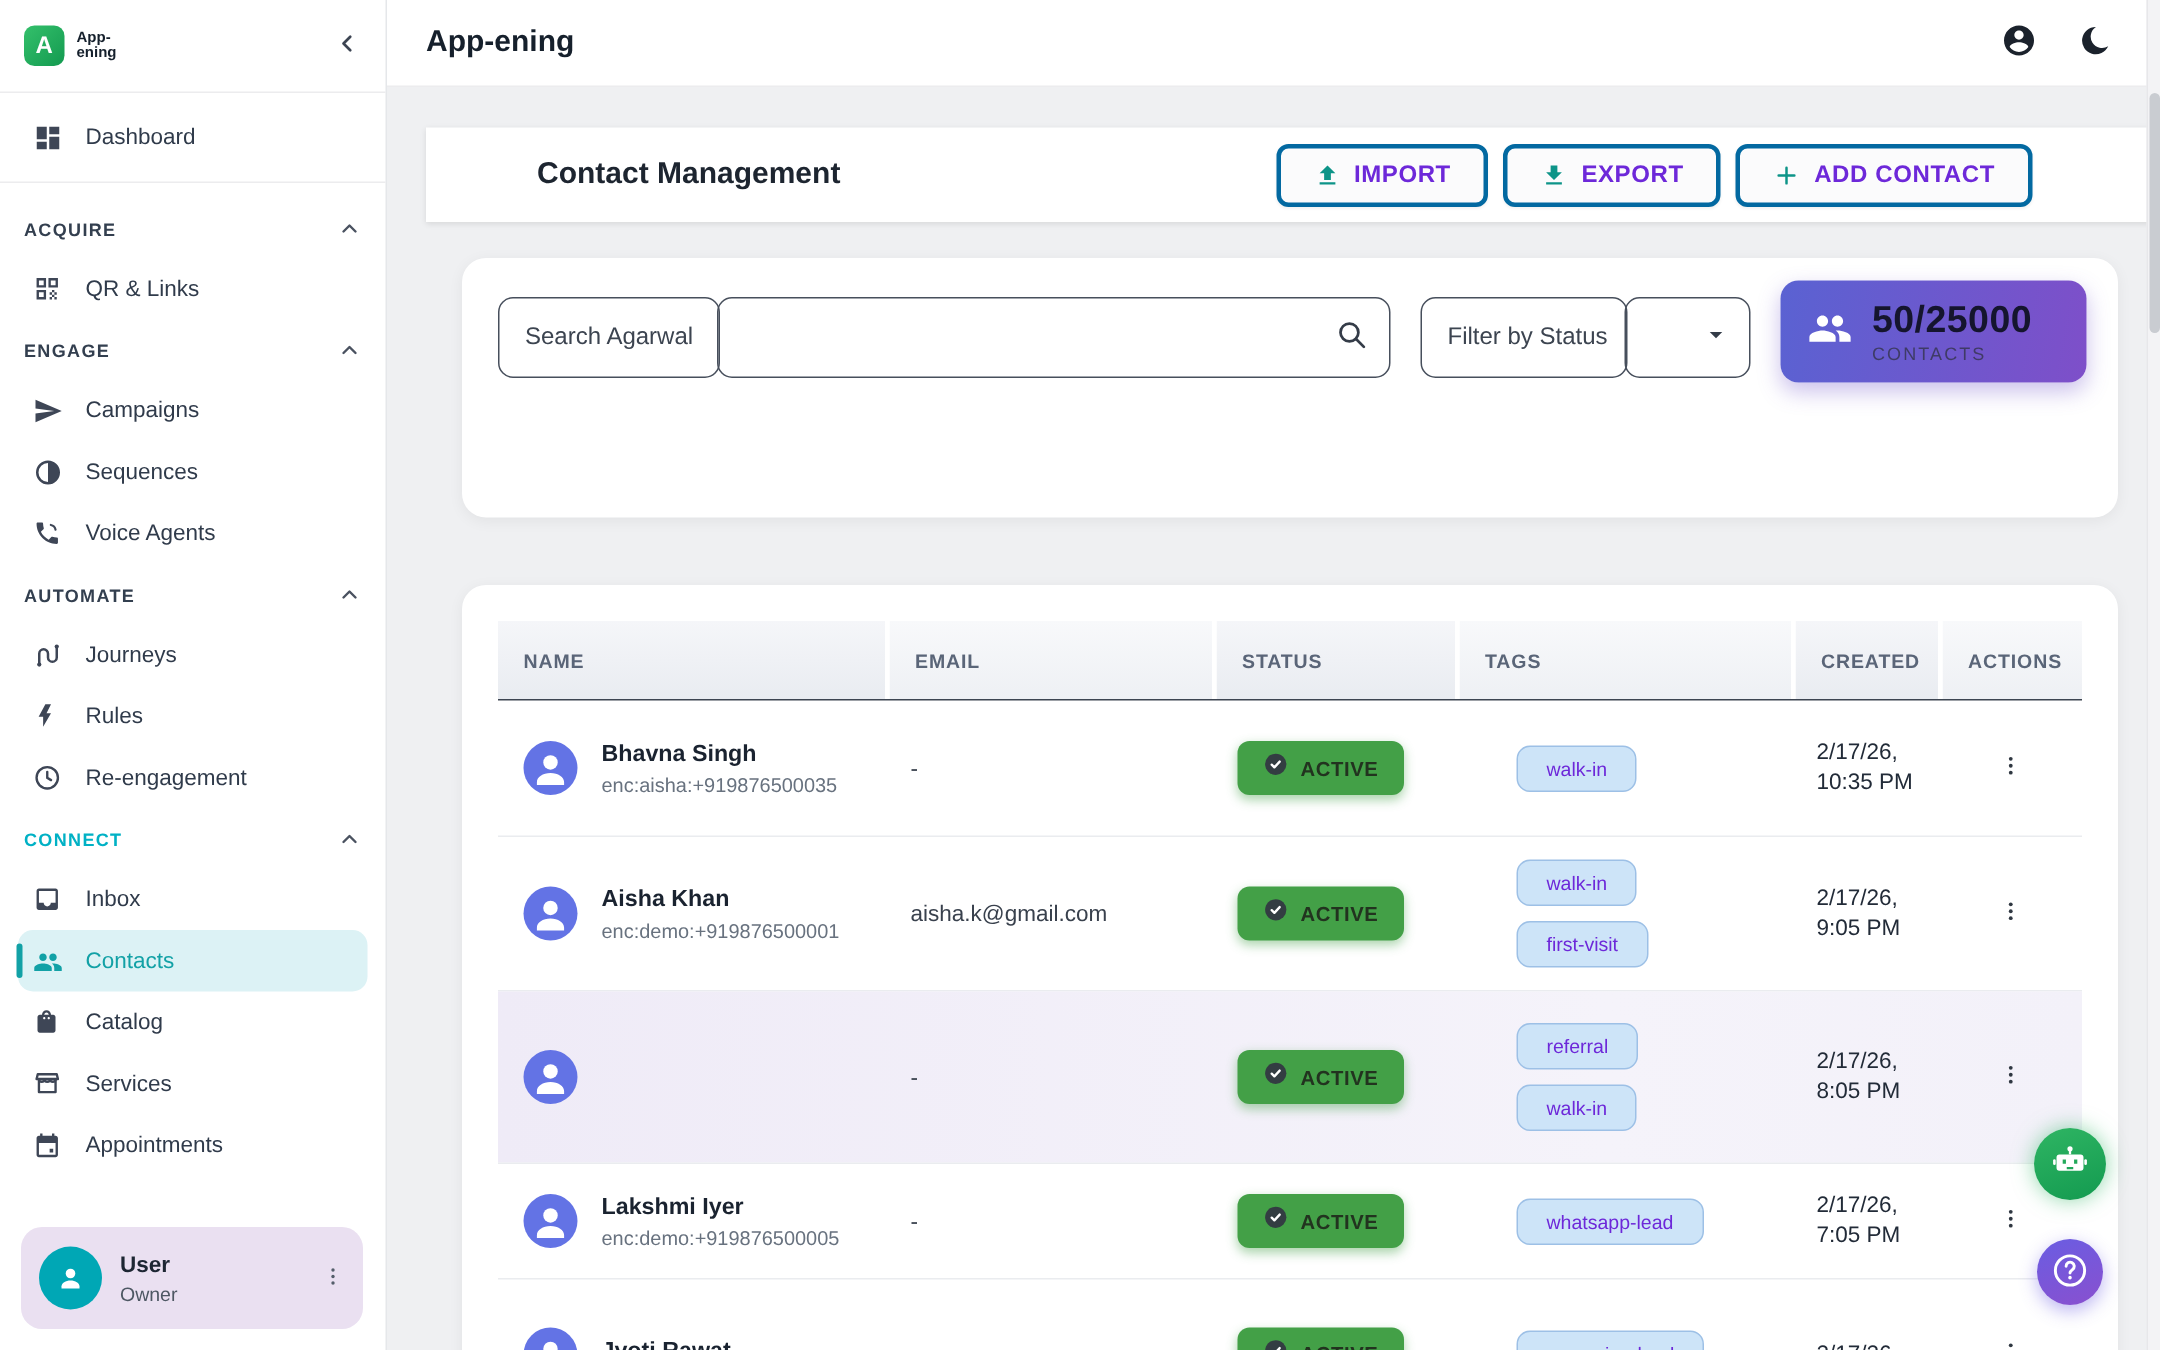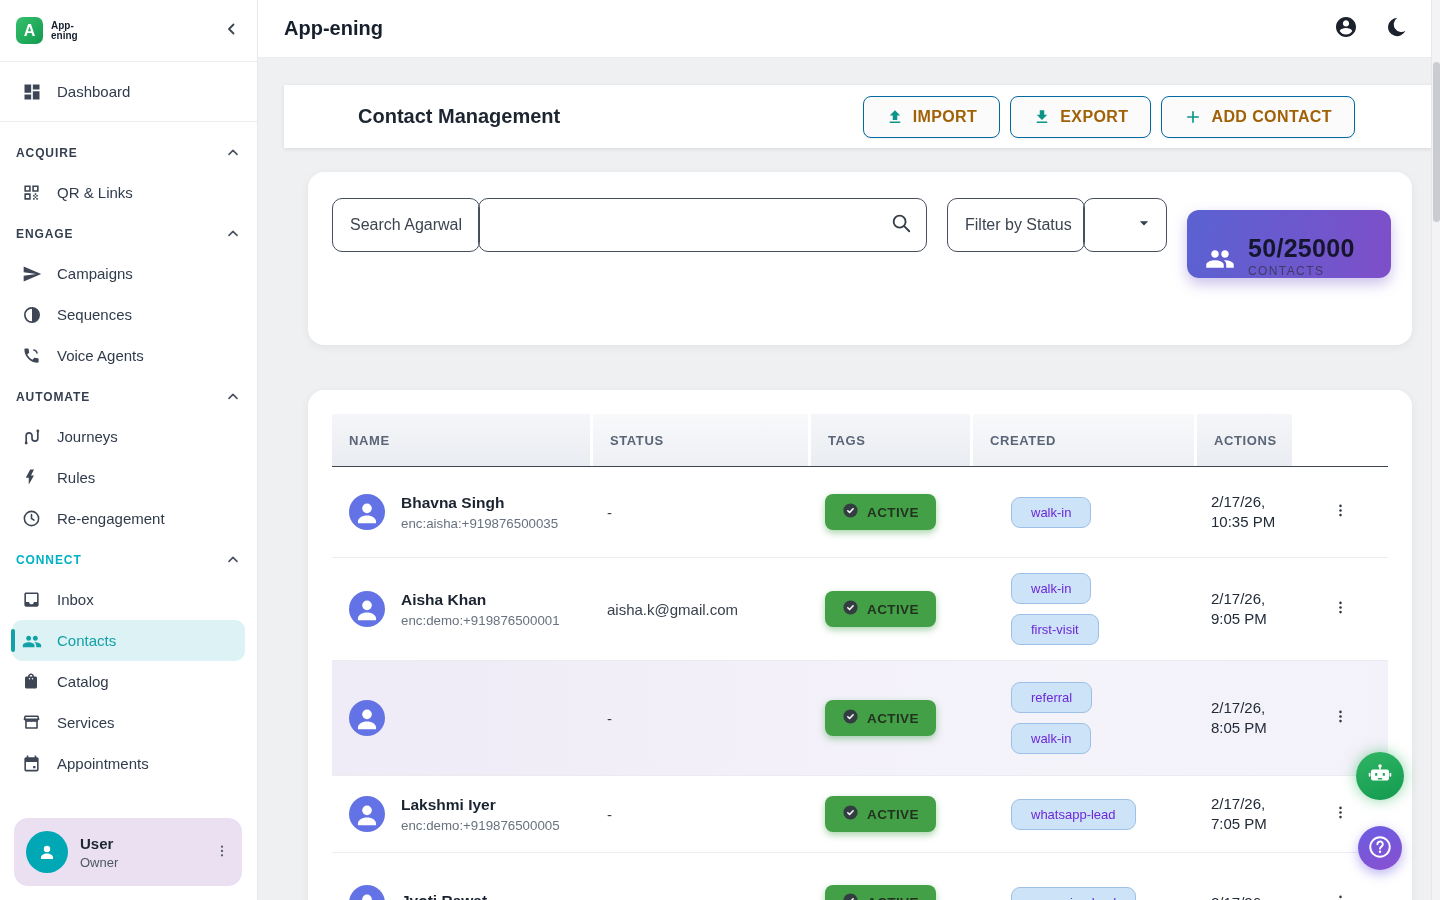--- a/index.html
+++ b/index.html
@@ -51,44 +51,44 @@
   .topbar { height:58px; background:#fff; border-bottom:1px solid #ececee;
     display:flex; align-items:center; padding:0 20px 0 26px; }
   .topbar-title { font-size:20px; font-weight:bold; color:#16202c; }
   .topbar-icons { margin-left:auto; display:flex; align-items:center; gap:28px; padding-right:12px; }
   .icon-btn { background:none; border:none; cursor:pointer; color:#1b222c; display:flex; }
 
   .toolbar { position:absolute; left:26px; right:-1px; top:85px; height:63px; background:#fff;
     box-shadow:0 1px 4px rgba(0,0,0,.10); display:flex; align-items:center; }
   .toolbar-title { margin-left:74px; font-size:20px; font-weight:600; color:#1d2530; }
   .toolbar-actions { margin-left:auto; margin-right:86px; display:flex; gap:10px; }
-  .tbtn { height:42px; padding:0 22px; border:1px solid #0369a1; border-radius:8px;
+  .tbtn { height:42px; padding:0 22px; border:3px solid #0369a1; border-radius:8px;
     background:#fbfbfc; box-shadow:0 1px 2px rgba(0,0,0,.05);
-    font-family:inherit; font-weight:bold; font-size:16px; letter-spacing:.4px; color:#a16207;
+    font-family:inherit; font-weight:bold; font-size:16px; letter-spacing:.4px; color:#6d28d9;
     display:flex; align-items:center; gap:9px; cursor:pointer; }
   .tbtn .ticn { color:var(--accent_teal,#0d9488); display:flex; }
 
   .search-card { position:absolute; left:50px; right:28px; top:172px; height:173px;
     background:#fff; border-radius:16px; box-shadow:0 2px 10px rgba(0,0,0,.06); }
   .ofield { position:absolute; top:26px; height:54px; display:flex; cursor:text; }
   .oseg { border:1px solid #474f5c; border-radius:10px; height:54px;
     display:flex; align-items:center; background:transparent; }
   .oseg + .oseg { margin-left:-2px; }
   .field-label { font-size:16px; color:#3c4450; padding-left:17px; white-space:nowrap; }
   .search-field { left:24px; }
   .search-field .seg-label { width:148px; }
   .search-field .seg-main { width:449px; justify-content:flex-end; padding-right:14px; }
   .search-field input { position:absolute; left:160px; top:1px; width:280px; height:52px;
     border:none; outline:none; background:transparent; font-size:16px; font-family:inherit; }
   .filter-field { left:639px; cursor:pointer; }
   .filter-field .seg-label { width:138px; }
   .filter-field .seg-main { width:84px; justify-content:flex-end; padding-right:12px; color:#343c48; }
 
-  .count-badge { position:absolute; left:879px; top:38px; width:204px; height:68px;
-    border-radius:12px; display:flex; align-items:flex-end; padding:0 18px;
+  .count-badge { position:absolute; left:879px; top:15px; width:204px; height:68px;
+    border-radius:12px; display:flex; align-items:center; padding:0 18px;
     background:linear-gradient(100deg,var(--badge_grad_start,#5a62d2),var(--badge_grad_end,#7e4fc9));
     box-shadow:0 6px 14px rgba(110,80,200,.35); color:#fff; }
   .count-meta { margin-left:13px; }
   .count-value { font-size:25px; font-weight:800; color:#15152e; letter-spacing:.3px; }
   .count-label { font-size:12px; letter-spacing:1.4px; color:#34344d; opacity:.8; margin-top:1px; }
 
   
   .table-card { position:absolute; left:50px; right:28px; top:390px; height:600px;
     background:#fff; border-radius:16px; box-shadow:0 2px 10px rgba(0,0,0,.06);
     padding:24px 24px 0; overflow:hidden; }
@@ -424,20 +424,21 @@
       <span class="count-meta">
         <span class="count-value" style="display:block">50/25000</span>
         <span class="count-label" style="display:block">CONTACTS</span>
       </span>
     </div>
   </section>
 
   <section class="table-card">
     <div class="thead">
       <div class="hcell">NAME</div>
+      <div class="hcell">EMAIL</div>
       <div class="hcell">STATUS</div>
       <div class="hcell">TAGS</div>
       <div class="hcell">CREATED</div>
       <div class="hcell">ACTIONS</div>
     </div>
 
     <div class="trow r0">
       <div class="cell">
         <span class="avatar">
             <svg width="34" height="34" viewBox="0 0 24 24" fill="#fff">

